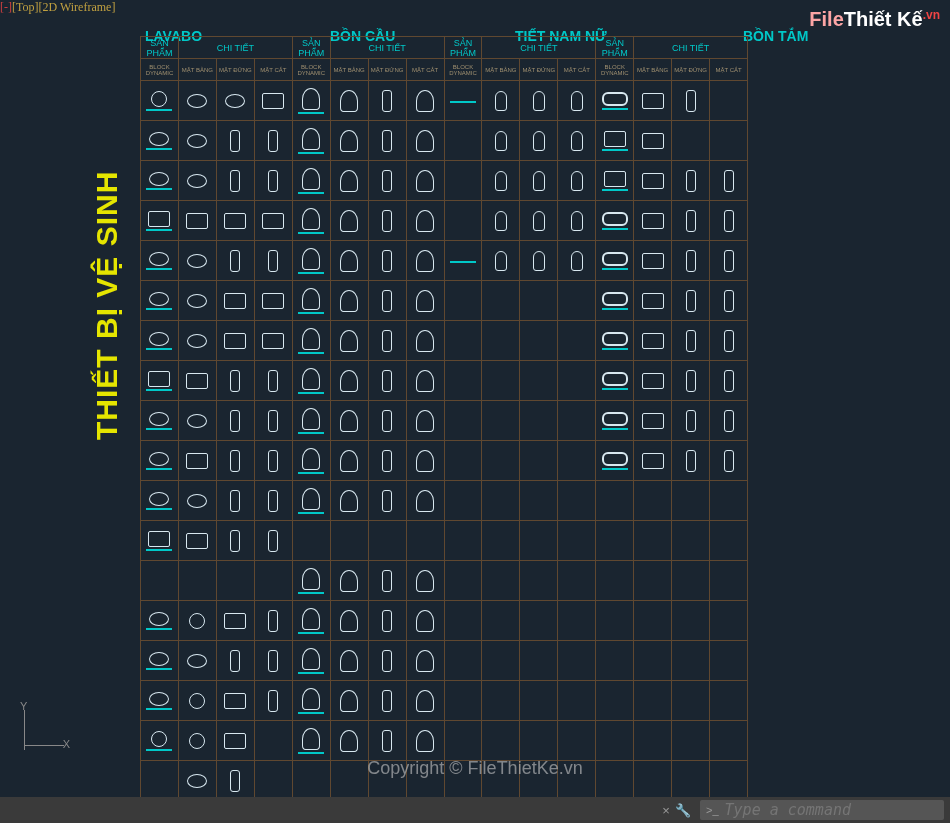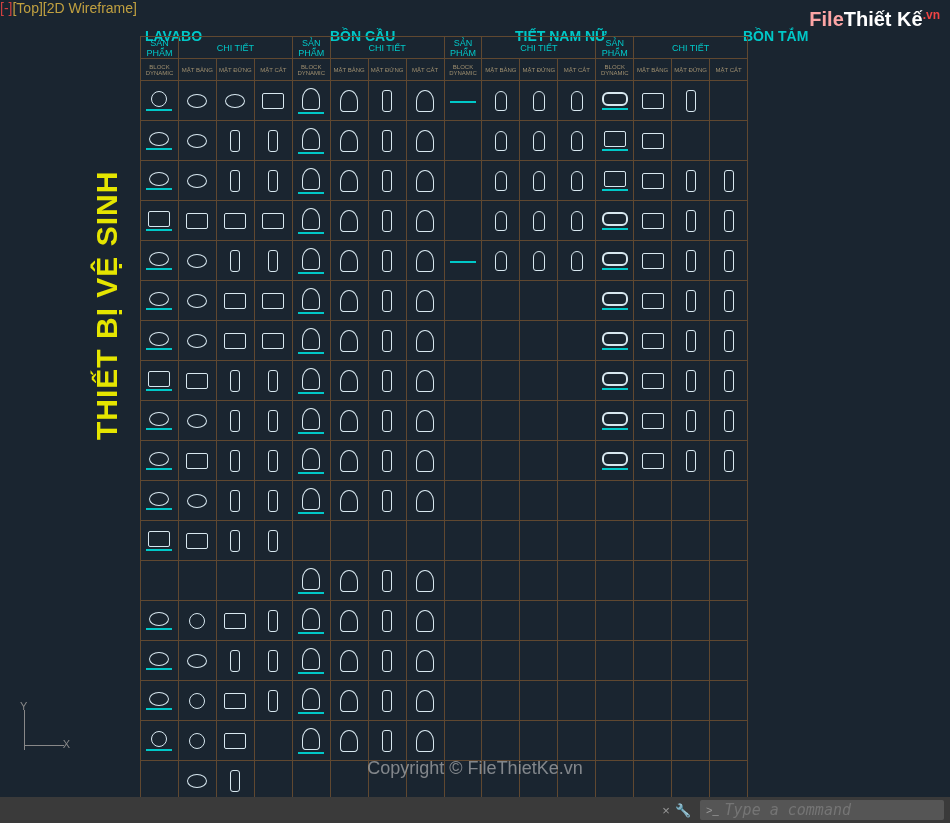--- a/index.html
+++ b/index.html
@@ -1,17 +1,17 @@
 <!DOCTYPE html>
 <html><head>
 <meta charset="utf-8">
 <style>
   * { box-sizing: border-box; margin: 0; padding: 0; }
   html, body { width: 950px; height: 823px; background: #1a2530; font-family: Arial, sans-serif; overflow: hidden; }
-  .viewport-tag { position: absolute; top: 0; left: 0; font-size: 14px; color: #999; }
+  .viewport-tag { position: absolute; top: 0; left: 0; font-size: 12px; color: #999; font-family: Liberation Serif, serif; }
   .viewport-tag .red { color: #d04040; }
   .viewport-tag .gold { color: #c0a040; }
   .logo { position: absolute; top: 8px; right: 10px; font-size: 20px; font-weight: bold; color: #fff; }
   .logo .blue { color: #fca5a5; }
   .logo .small { font-size: 12px; vertical-align: top; color: #ef4444; }
   .canvas { position: relative; width: 100%; height: 795px; }
   .ucs { position: absolute; left: 10px; bottom: 35px; width: 60px; height: 60px; }
   .ucs-y { position: absolute; left: 10px; top: 0; font-size: 11px; color: #888; }
   .ucs-x { position: absolute; right: 0; bottom: 10px; font-size: 11px; color: #888; }
   .ucs-line-y { position: absolute; left: 14px; top: 10px; width: 1px; height: 40px; background: #888; }

